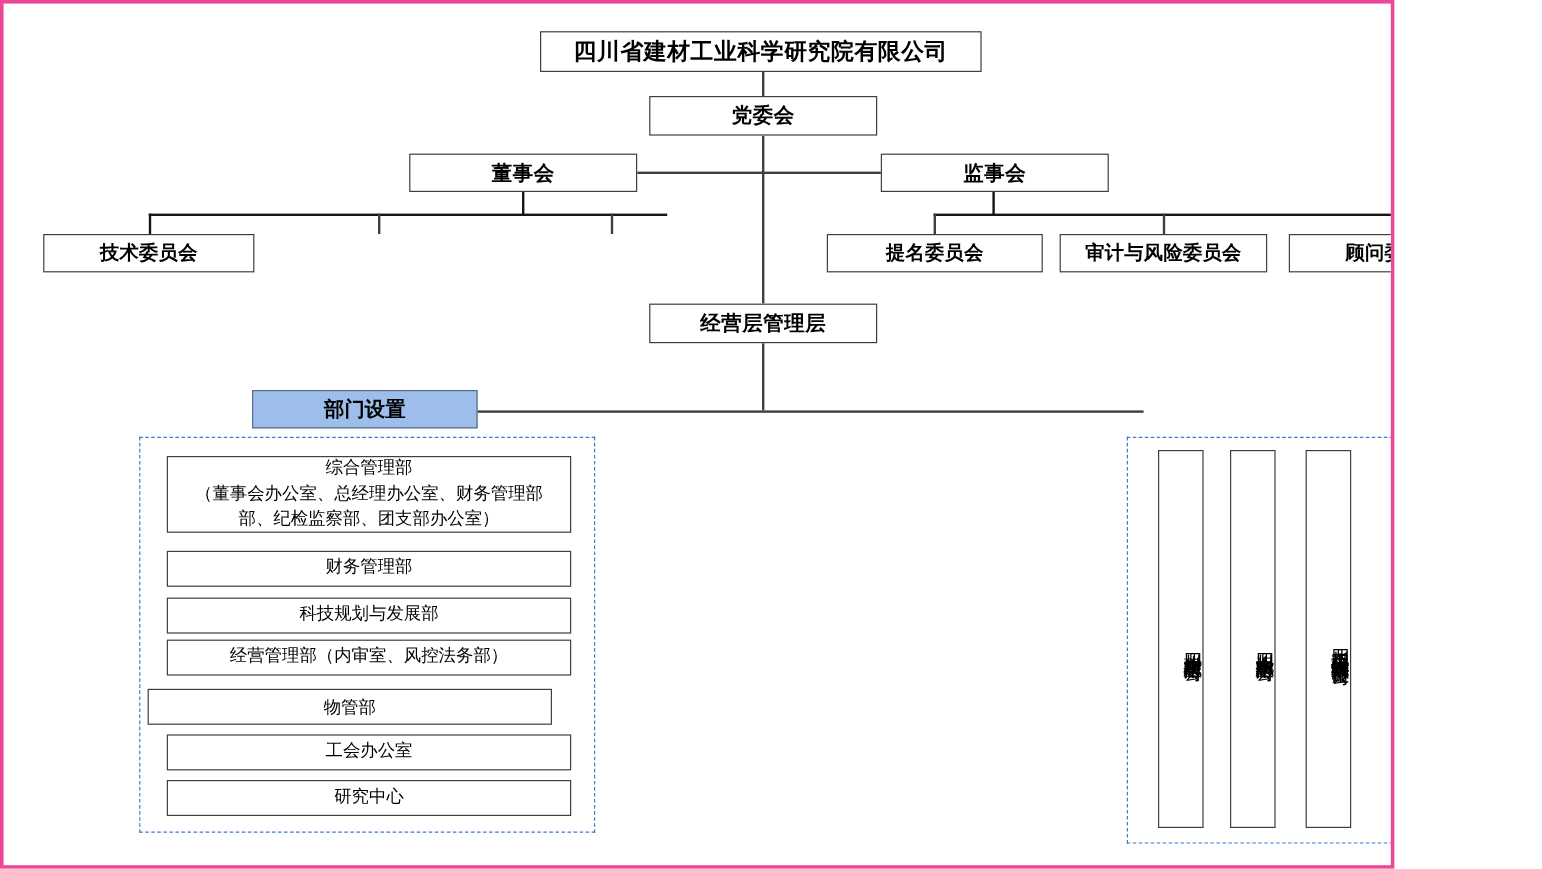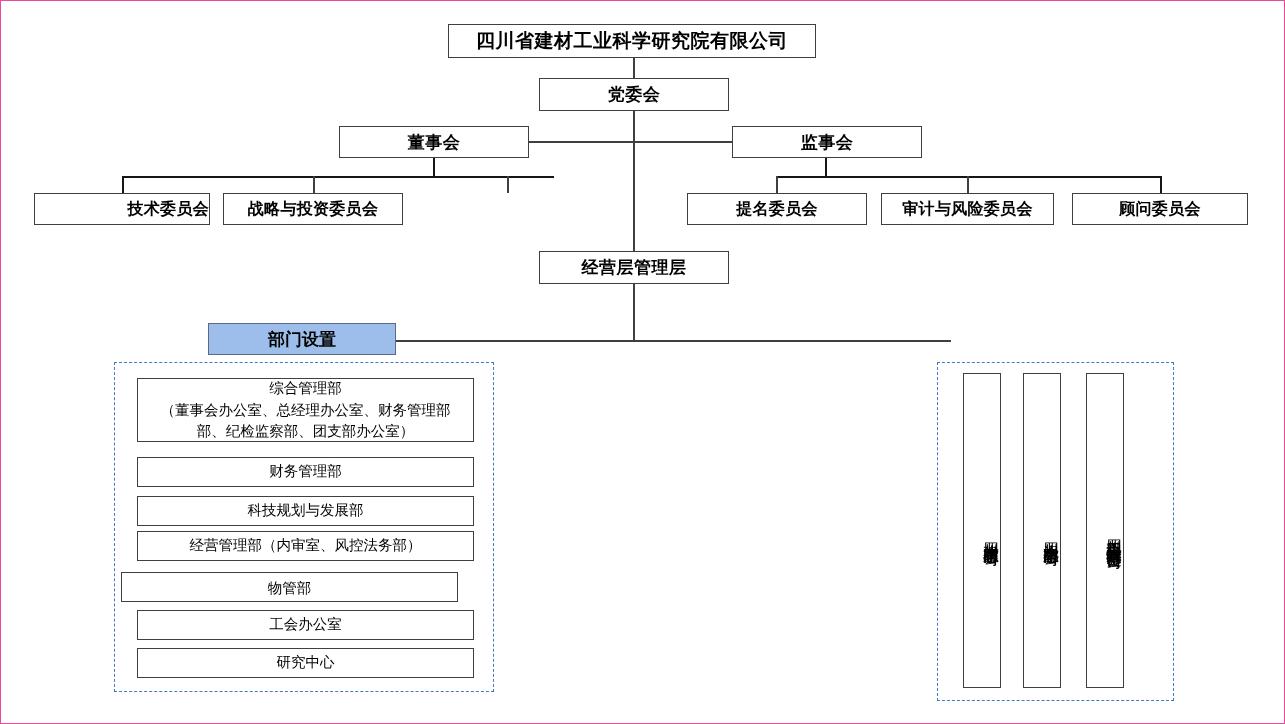--- a/index.html
+++ b/index.html
@@ -5,26 +5,26 @@
   html, body {
     margin: 0;
     padding: 0;
     background: #ffffff;
   }
   body {
     font-family: "Liberation Sans", "DejaVu Sans", sans-serif;
   }
   #canvas {
     position: relative;
-    width: 1285px;
+    width: 1162px;
     height: 724px;
     background: #ffffff;
     overflow: hidden;
     box-sizing: border-box;
-    border: 1px solid #ec4899;
+    border: 3px solid #ec4899;
   }
   
   .box {
     position: absolute;
     box-sizing: border-box;
     border: 1.5px solid #3f3f3f;
     background: #ffffff;
     display: flex;
     align-items: center;
     justify-content: center;
@@ -123,25 +123,22 @@
   <div class="line thick h" style="left:775px; top:175px; width:386px;"></div>
 
   <div class="line thick v" style="left:121px; top:175px; height:17px;"></div>
   <div class="line v" style="left:312px; top:175px; height:17px;"></div>
   <div class="line v" style="left:506px; top:175px; height:17px;"></div>
 
   <div class="line v" style="left:775px; top:175px; height:17px;"></div>
   <div class="line v" style="left:966px; top:175px; height:17px;"></div>
   <div class="line thick v" style="left:1159px; top:175px; height:17px;"></div>
 
-  <div class="box committee" style="left:33px; top:192px; width:176px; height:32px;justify-content:flex-end;">
+  <div class="box committee" style="left:33px; top:192px; width:176px; height:32px;">
     <span>技术委员会</span>
-  </div>
-  <div class="box committee" style="left:222px; top:192px; width:180px; height:32px;">
-    <span>战略与投资委员会</span>
   </div>
 
   <div class="box committee" style="left:686px; top:192px; width:180px; height:32px;">
     <span>提名委员会</span>
   </div>
   <div class="box committee" style="left:880px; top:192px; width:173px; height:32px;">
     <span>审计与风险委员会</span>
   </div>
   <div class="box committee" style="left:1071px; top:192px; width:176px; height:32px;">
     <span>顾问委员会</span>

